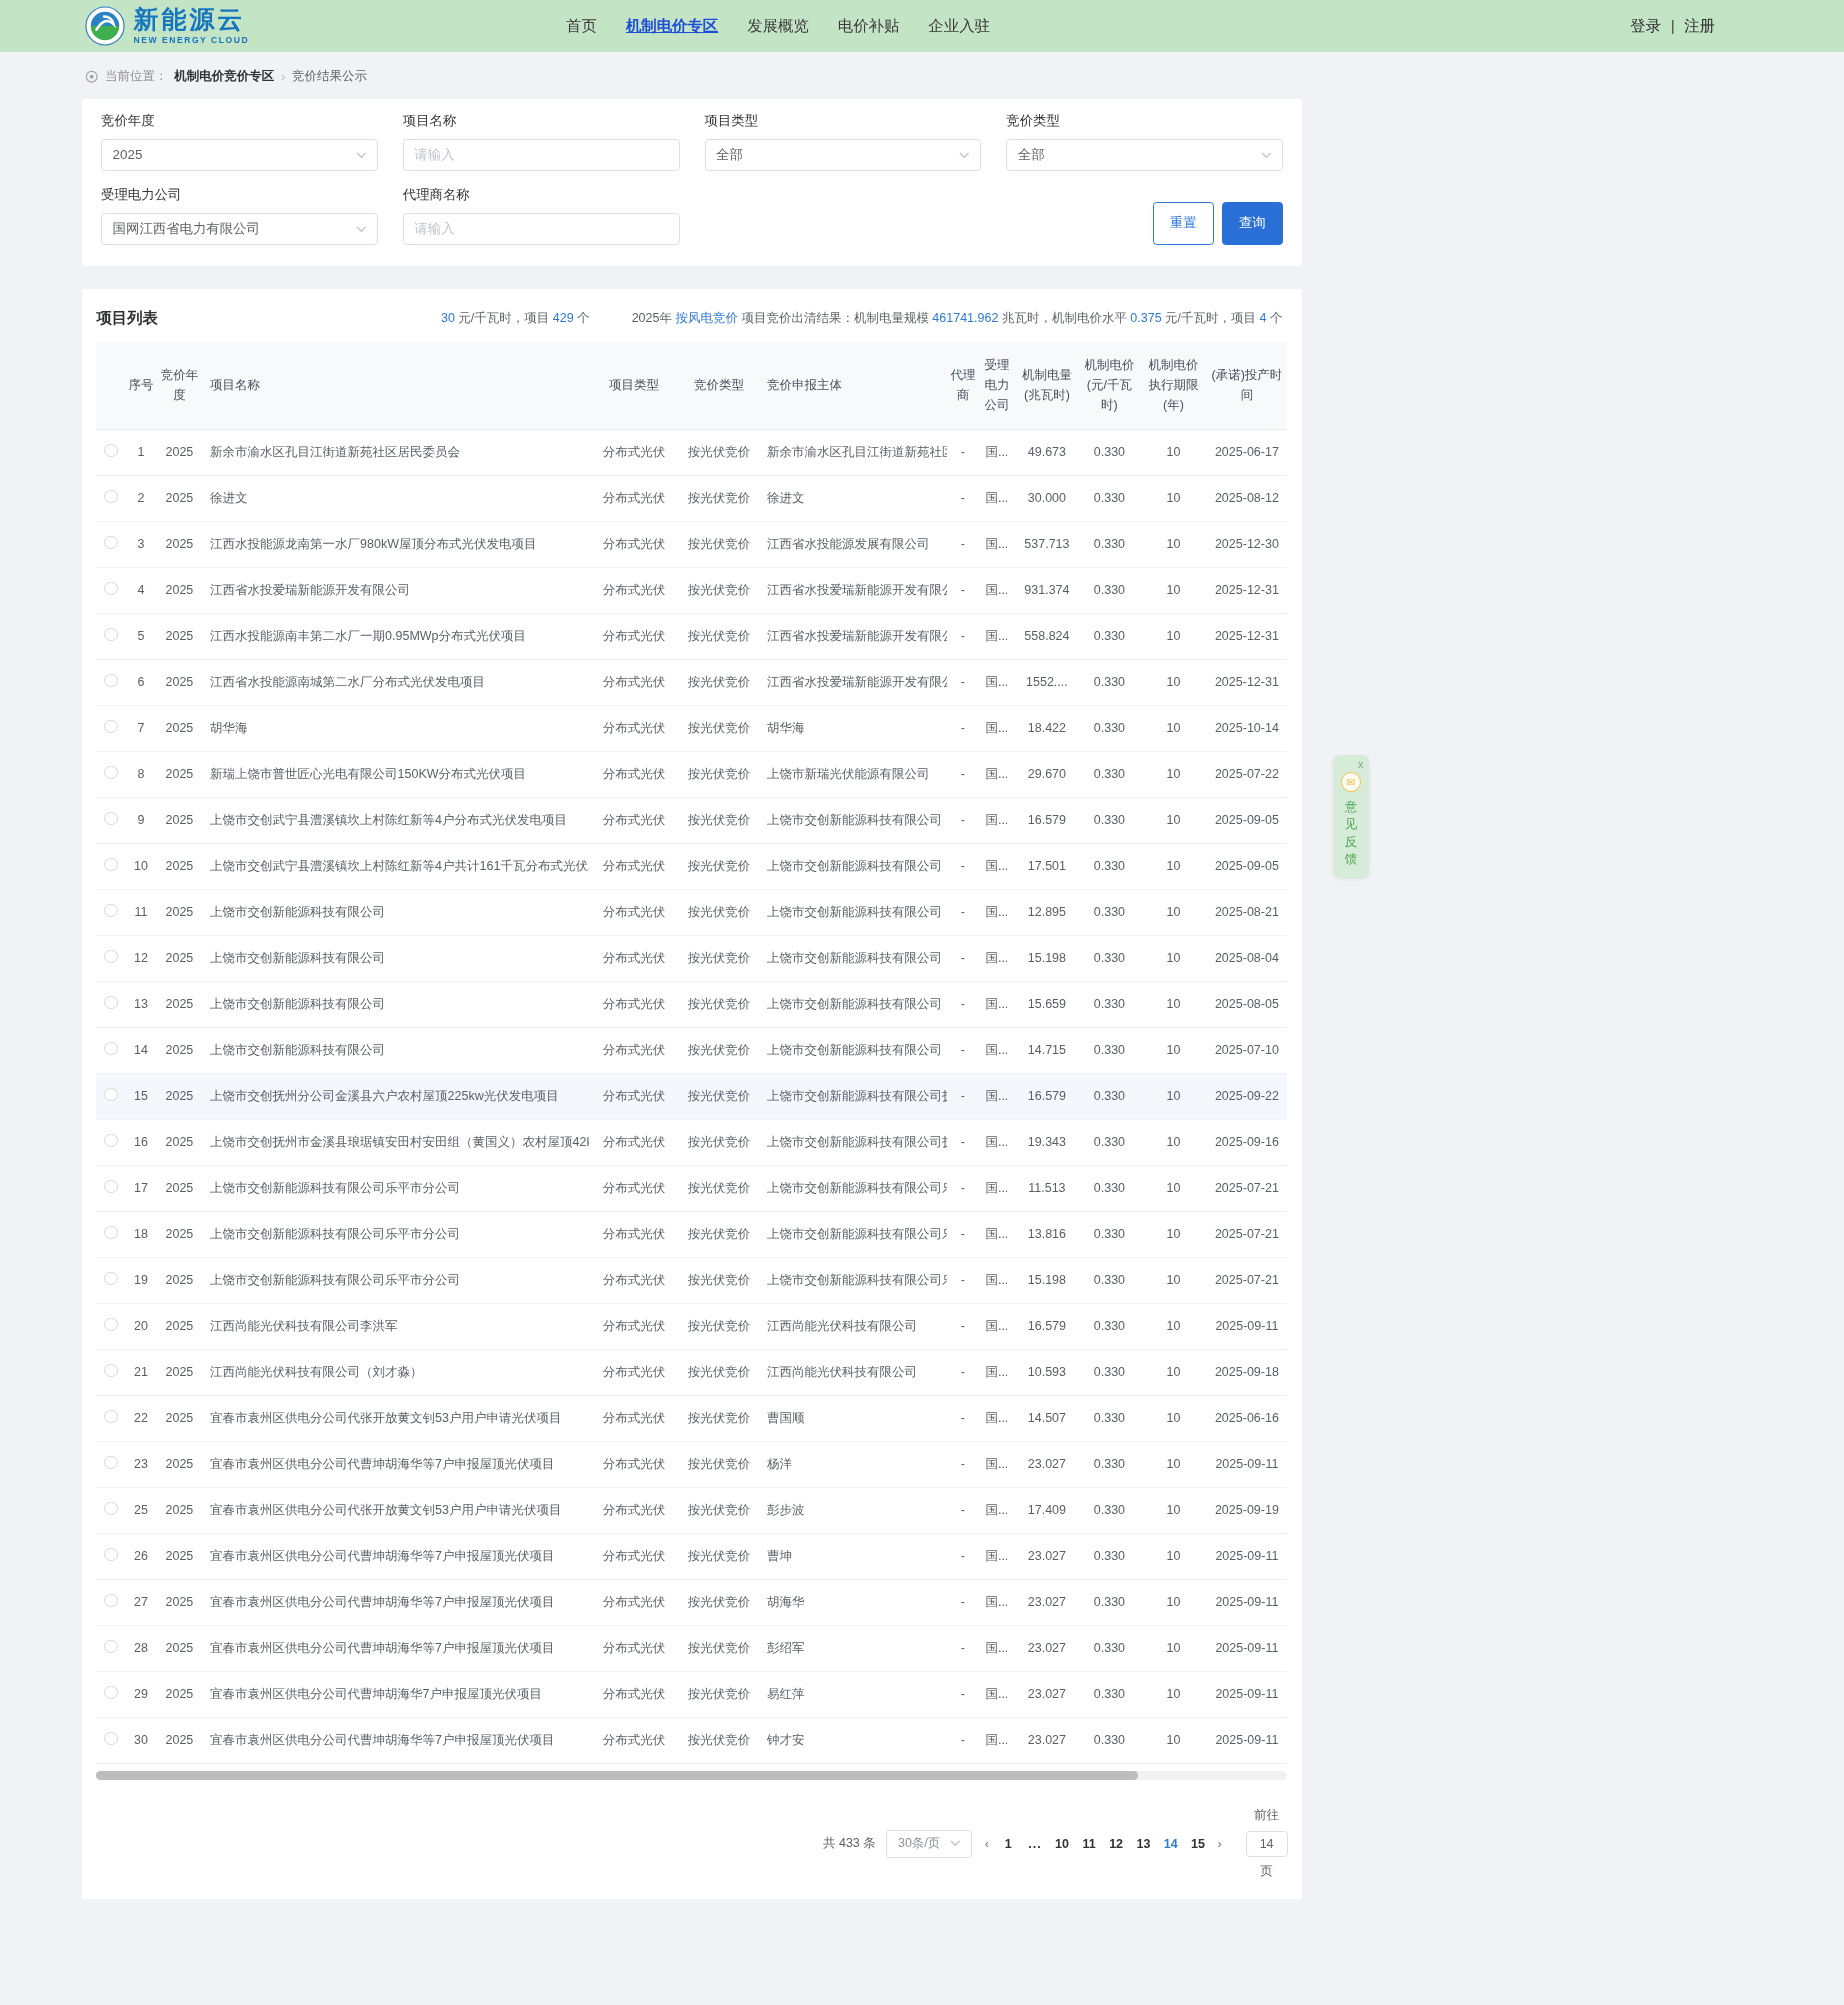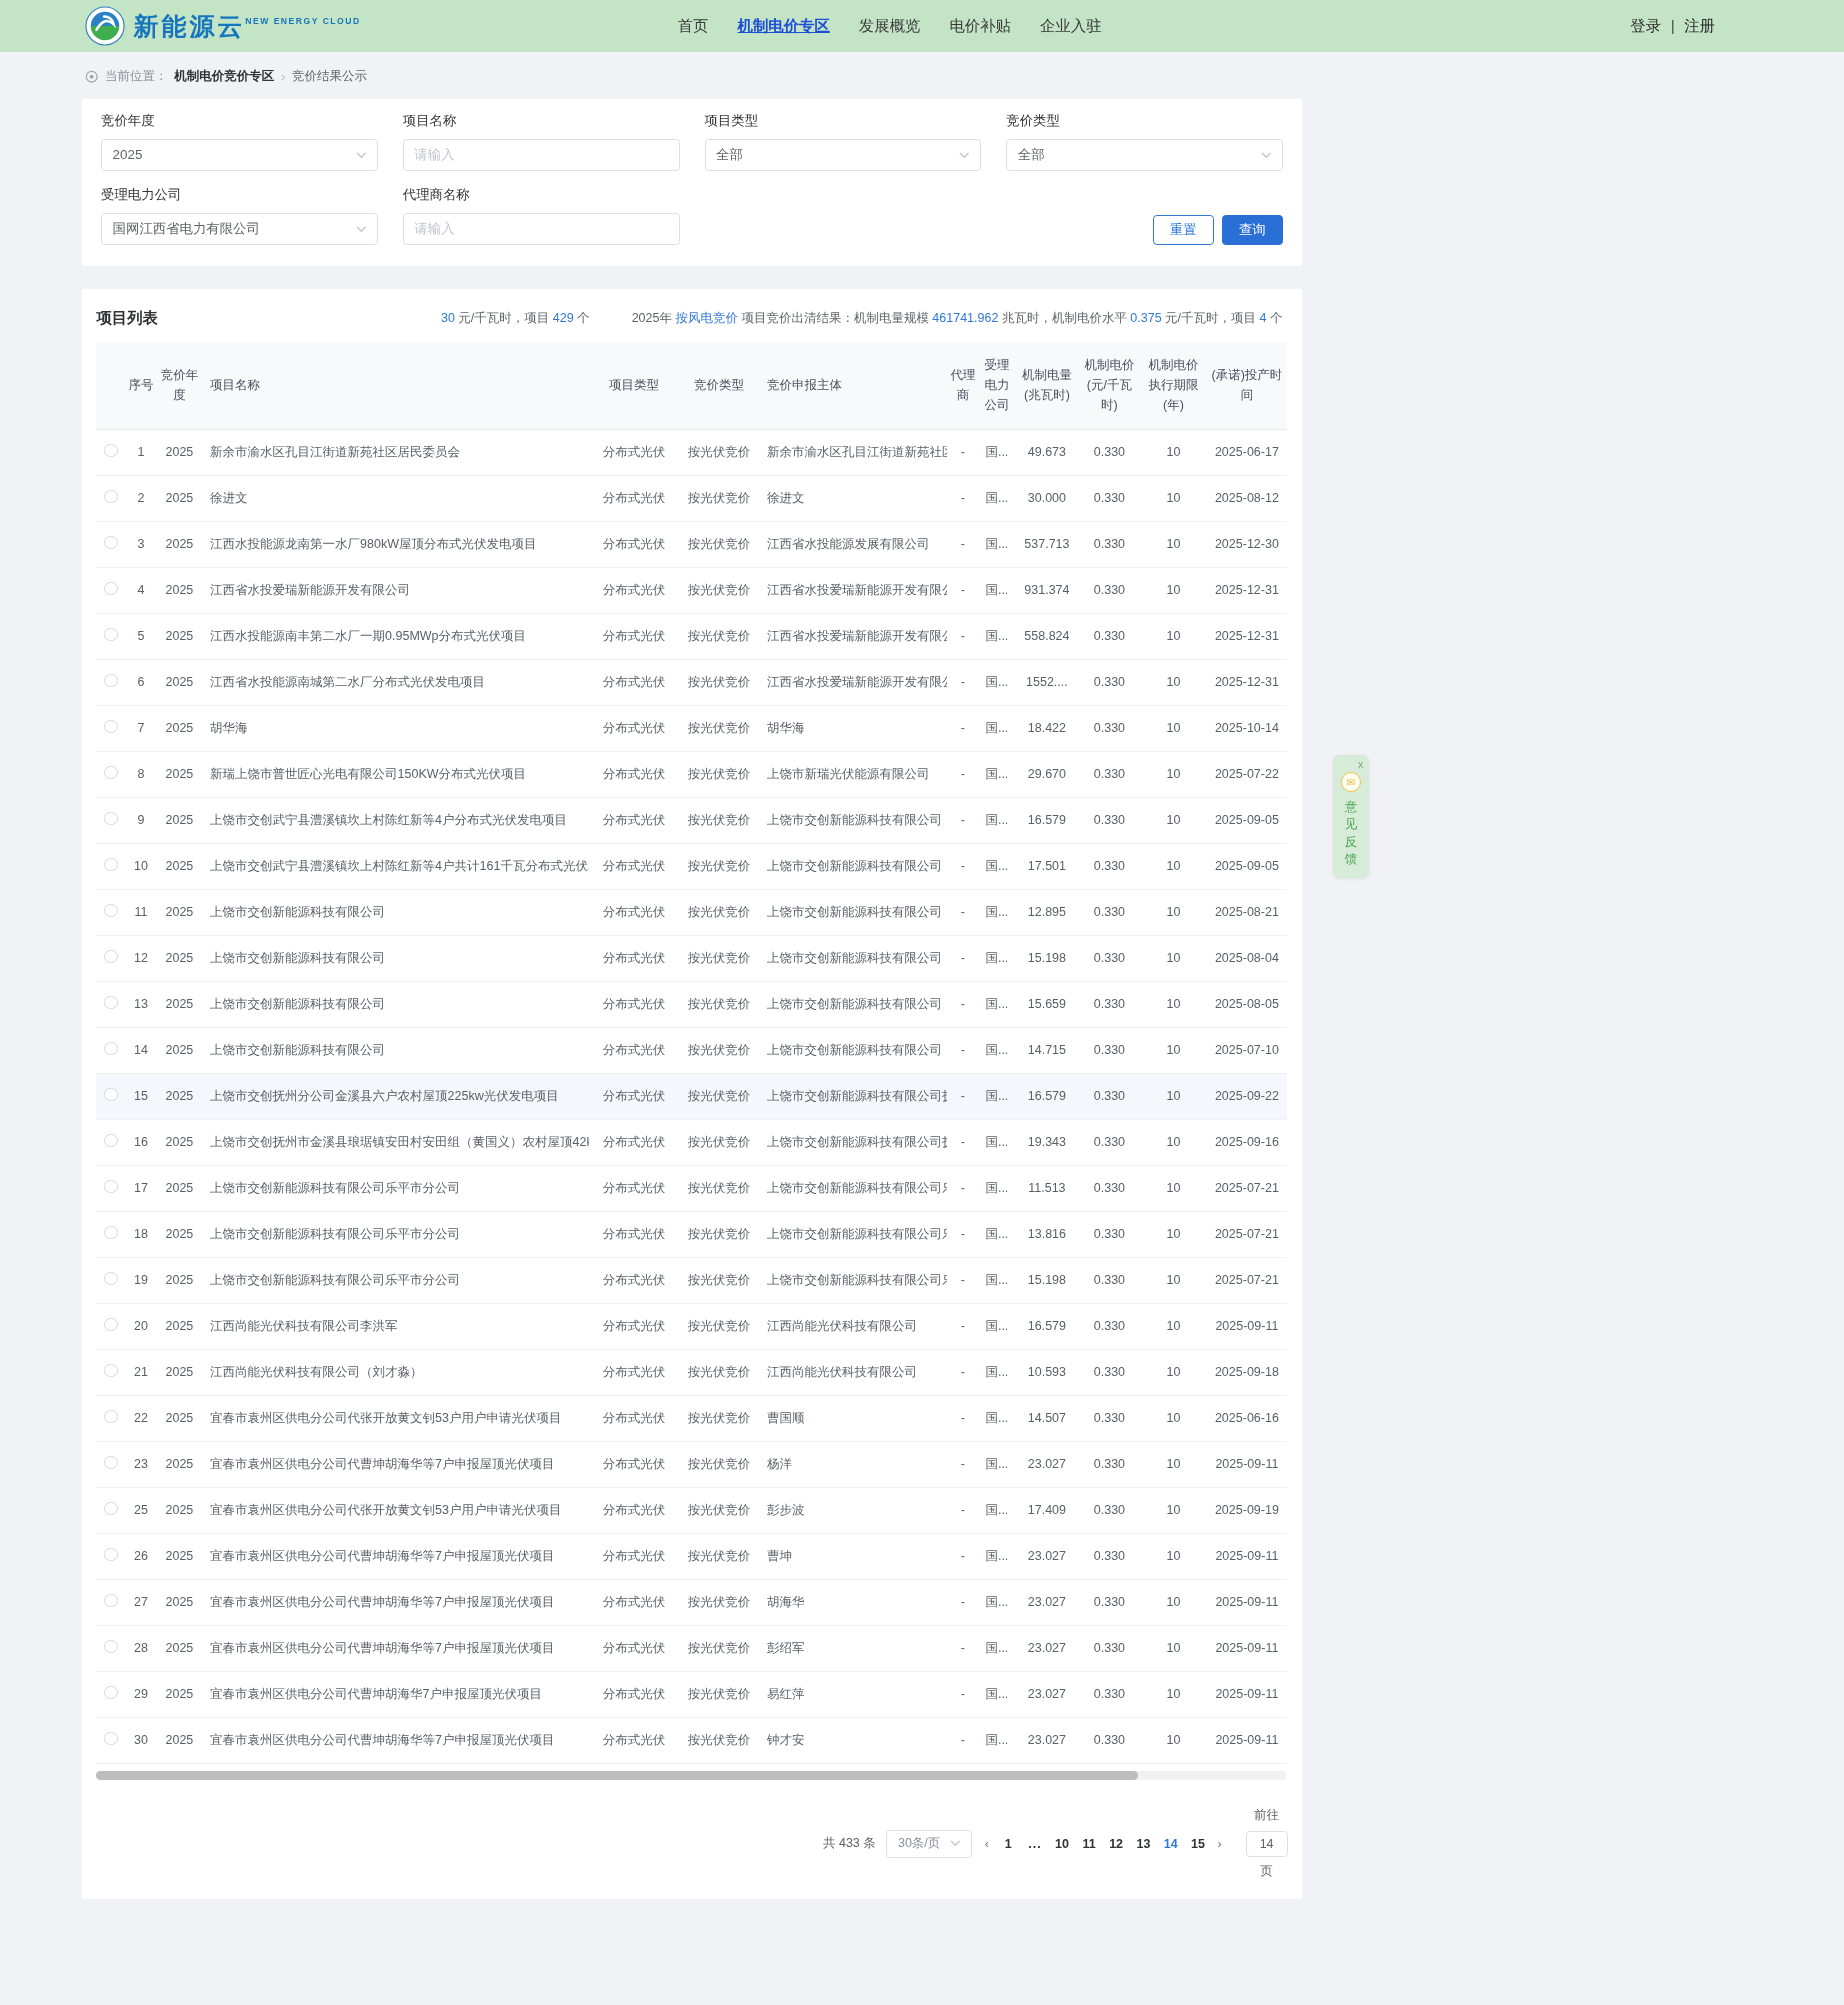--- a/index.html
+++ b/index.html
@@ -31,21 +31,21 @@
   .filter-panel { margin-top:11.5px; padding:13.4px 19px 21px; }
   .filter-grid { display:grid; grid-template-columns:repeat(4,1fr); column-gap:25px; row-gap:15.4px; }
   .f-label { font-size:13.4px; color:#333; margin-bottom:8.6px; }
   .control { height:32px; border:1px solid #dcdfe6; border-radius:3.8px; background:#fff;
              display:flex; align-items:center; justify-content:space-between;
              padding:0 10.6px; font-size:13.4px; color:#606266; cursor:pointer; }
   input.control { width:100%; outline:none; cursor:text; }
   input.control::placeholder { color:#c0c4cc; }
   .chev { width:10.6px; height:6.7px; flex:none; }
   .btn-cell { display:flex; justify-content:flex-end; align-items:flex-end; gap:7.7px; }
-  .btn { height:30px; padding:0 16.3px; border-radius:3.8px; font-size:13.4px; display:flex; align-items:center; cursor:pointer; }
+  .btn { height:43px; padding:0 16.3px; border-radius:3.8px; font-size:13.4px; display:flex; align-items:center; cursor:pointer; }
   .btn-reset { background:#fff; border:1px solid #2f78d8; color:#2f78d8; }
   .btn-primary { background:#2a6fd6; border:1px solid #2a6fd6; color:#fff; }
   
   .table-panel { margin-top:23px; padding:15.4px 14.4px 19px; }
   .list-head { display:flex; align-items:center; height:29px; }
   .list-title { font-size:15.4px; font-weight:bold; color:#303133; }
   .ticker { display:flex; gap:42px; margin-left:283px; font-size:12.5px; color:#5f6368; white-space:nowrap; }
   .blue { color:#2f78d8; }
   .ticker .blue { cursor:default; }
   
@@ -89,21 +89,21 @@
 <div class="topbar">
   <div class="logo">
     <span style="display:inline-flex;">
       <svg width="40" height="40" viewBox="0 0 42 42">
         <circle cx="21" cy="21" r="20" fill="#ffffff" stroke="#2a7fc0" stroke-width="1.2"></circle>
         <path d="M6,21 a15,15 0 0,1 30,0 z" fill="#2a82c4"></path>
         <path d="M6,21 a15,15 0 0,0 30,0 z" fill="#3fae4e"></path>
         <path d="M12,25 q9,-15 18,-6 q-2,-8 -10,-8" stroke="#ffffff" fill="none" stroke-width="2.6" stroke-linecap="round"></path>
       </svg>
     </span>
-    <span style="display:flex;flex-direction:row;">
+    <span style="display:flex;flex-direction:column;">
       <span class="logo-cn">新能源云</span>
       <span class="logo-en">NEW ENERGY CLOUD</span>
     </span>
   </div>
   <nav class="main-nav">
       <a class="nav-item">首页</a>
       <a class="nav-item active">机制电价专区</a>
       <a class="nav-item">发展概览</a>
       <a class="nav-item">电价补贴</a>
       <a class="nav-item">企业入驻</a>

